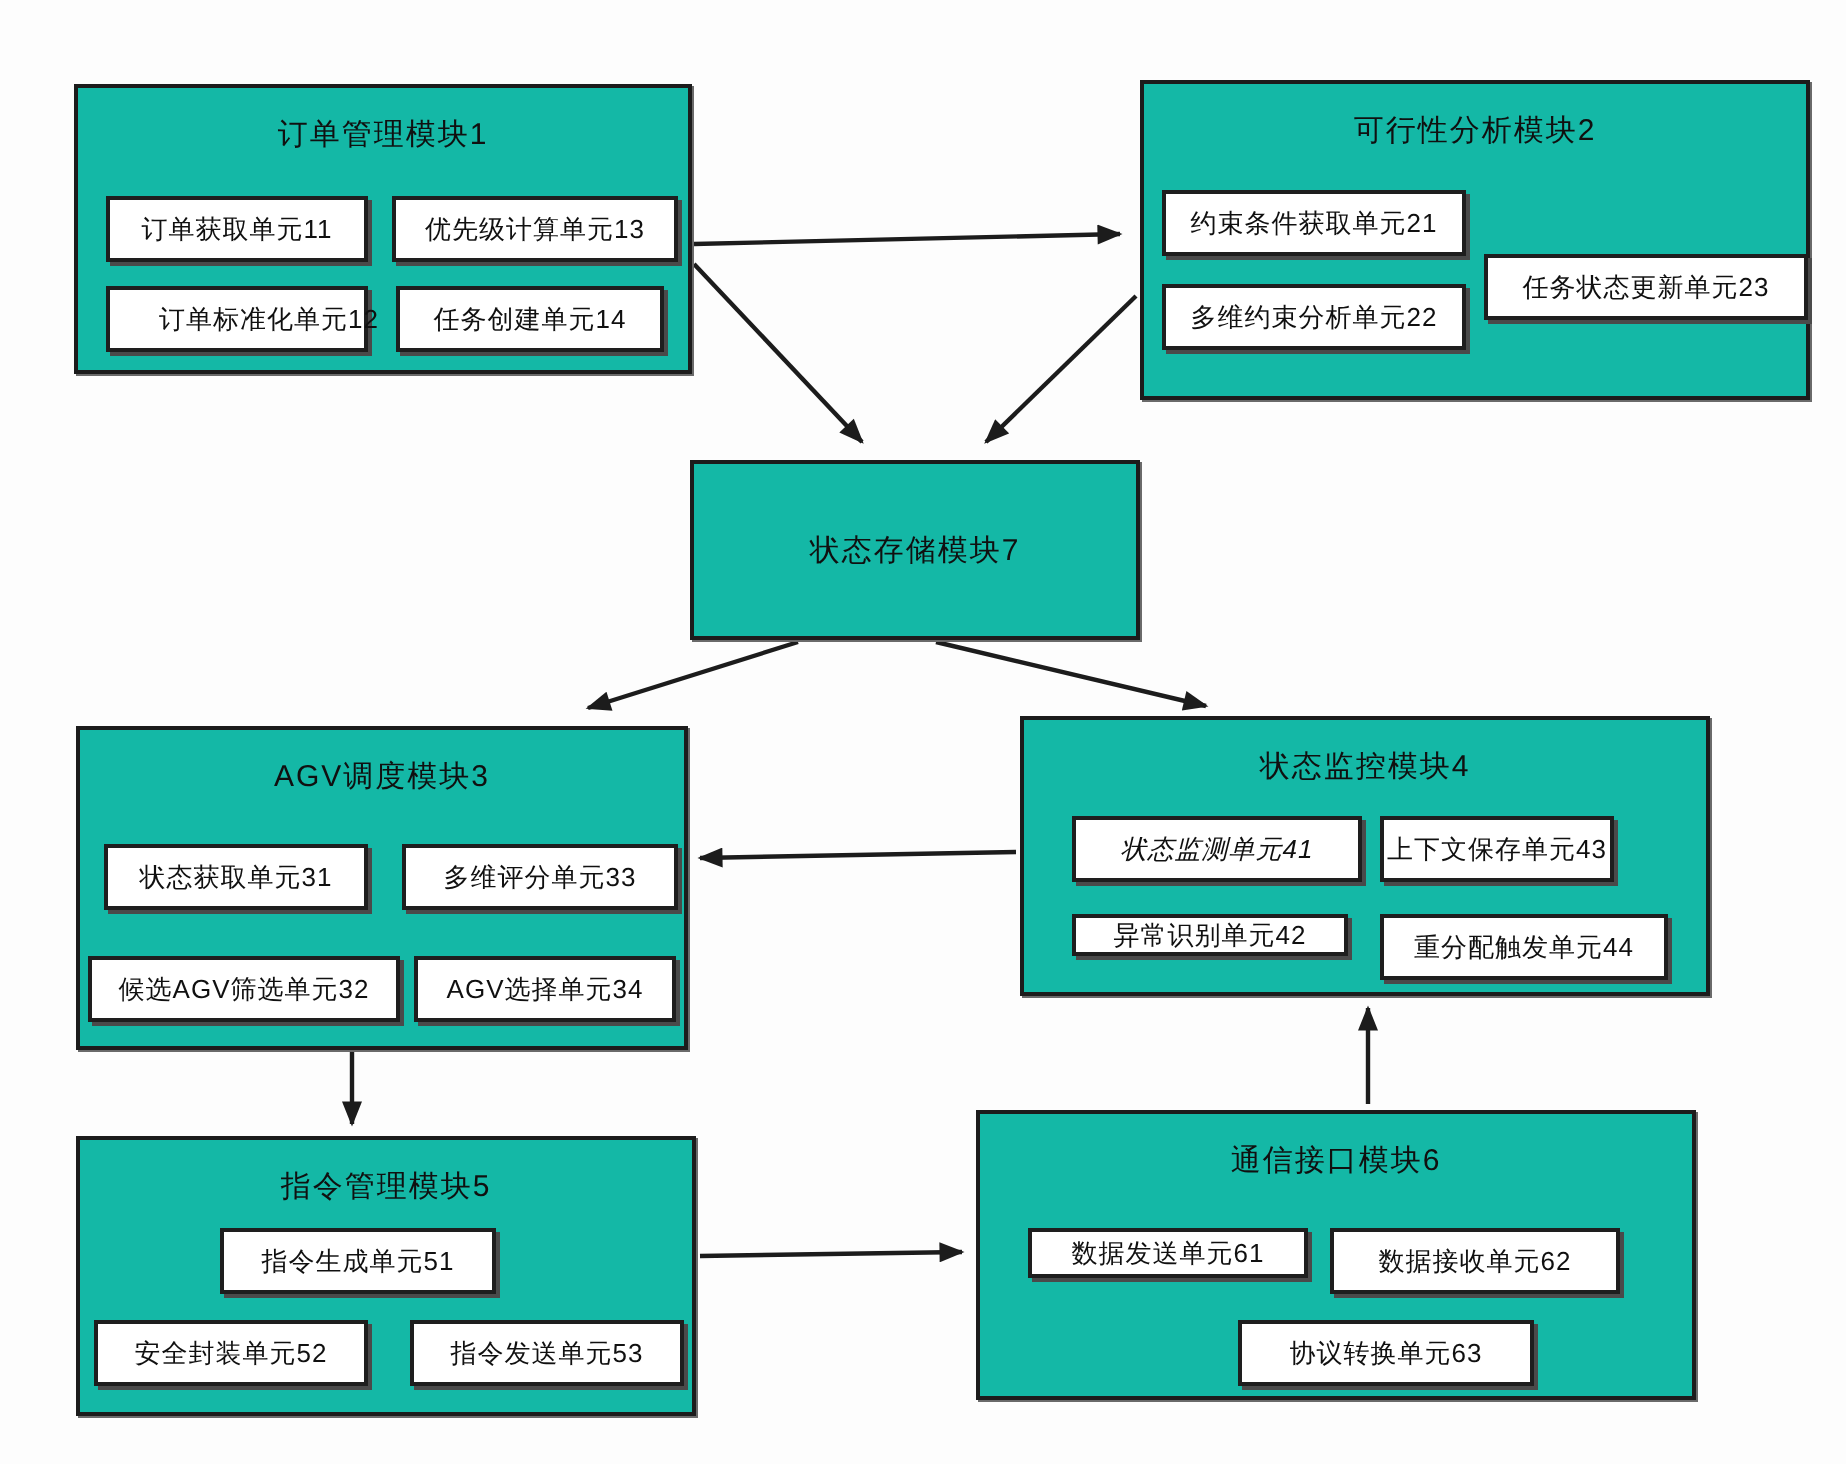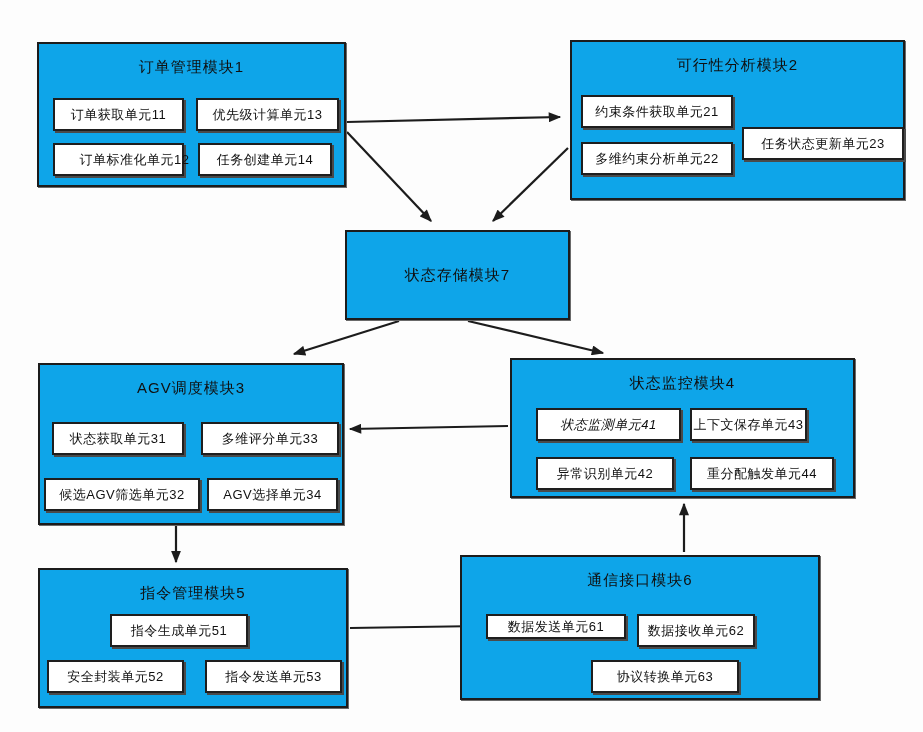--- a/index.html
+++ b/index.html
@@ -15,21 +15,21 @@
     overflow:hidden;
   }
   .arrows {
     position:absolute; left:0; top:0;
     width:923px; height:732px;
     pointer-events:none;
   }
   .module {
     position:absolute;
     border:2px solid #1c1c1c;
-    background:#0ea5e9;
+    background:#14b8a6;
     box-shadow:1px 1px 0 #6a6a6a;
   }
   .module-title {
     position:absolute; left:0; right:0; top:14px;
     text-align:center;
     font-size:15px;
     letter-spacing:1px;
     color:#101010;
     white-space:nowrap;
   }
@@ -95,31 +95,31 @@
     <div class="unit" style="left:12px;top:57px;width:132px;height:33px;">状态获取单元31</div>
     <div class="unit" style="left:161px;top:57px;width:138px;height:33px;">多维评分单元33</div>
     <div class="unit" style="left:4px;top:113px;width:156px;height:33px;">候选AGV筛选单元32</div>
     <div class="unit" style="left:167px;top:113px;width:131px;height:33px;">AGV选择单元34</div>
   </div>
 
   <div class="module" style="left:510px;top:358px;width:345px;height:140px;">
     <div class="module-title">状态监控模块4</div>
     <div class="unit" style="left:24px;top:48px;width:145px;height:33px;font-style:italic;">状态监测单元41</div>
     <div class="unit" style="left:178px;top:48px;width:117px;height:33px;">上下文保存单元43</div>
-    <div class="unit" style="left:24px;top:97px;width:138px;height:33px;">异常识别单元42</div>
+    <div class="unit" style="left:24px;top:97px;width:138px;height:21px;">异常识别单元42</div>
     <div class="unit" style="left:178px;top:97px;width:144px;height:33px;">重分配触发单元44</div>
   </div>
 
   <div class="module" style="left:38px;top:568px;width:310px;height:140px;">
     <div class="module-title">指令管理模块5</div>
     <div class="unit" style="left:70px;top:44px;width:138px;height:33px;">指令生成单元51</div>
     <div class="unit" style="left:7px;top:90px;width:137px;height:33px;">安全封装单元52</div>
     <div class="unit" style="left:165px;top:90px;width:137px;height:33px;">指令发送单元53</div>
   </div>
 
-  <div class="module" style="left:460px;top:555px;width:360px;height:145px;">
+  <div class="module" style="left:488px;top:555px;width:360px;height:145px;">
     <div class="module-title">通信接口模块6</div>
     <div class="unit" style="left:24px;top:57px;width:140px;height:25px;">数据发送单元61</div>
-    <div class="unit" style="left:175px;top:57px;width:118px;height:33px;">数据接收单元62</div>
+    <div class="unit" style="left:175px;top:57px;width:145px;height:33px;">数据接收单元62</div>
     <div class="unit" style="left:102px;top:103px;width:148px;height:33px;margin-left:27px;">协议转换单元63</div>
   </div>
 
 </div>
 
 </body></html>

